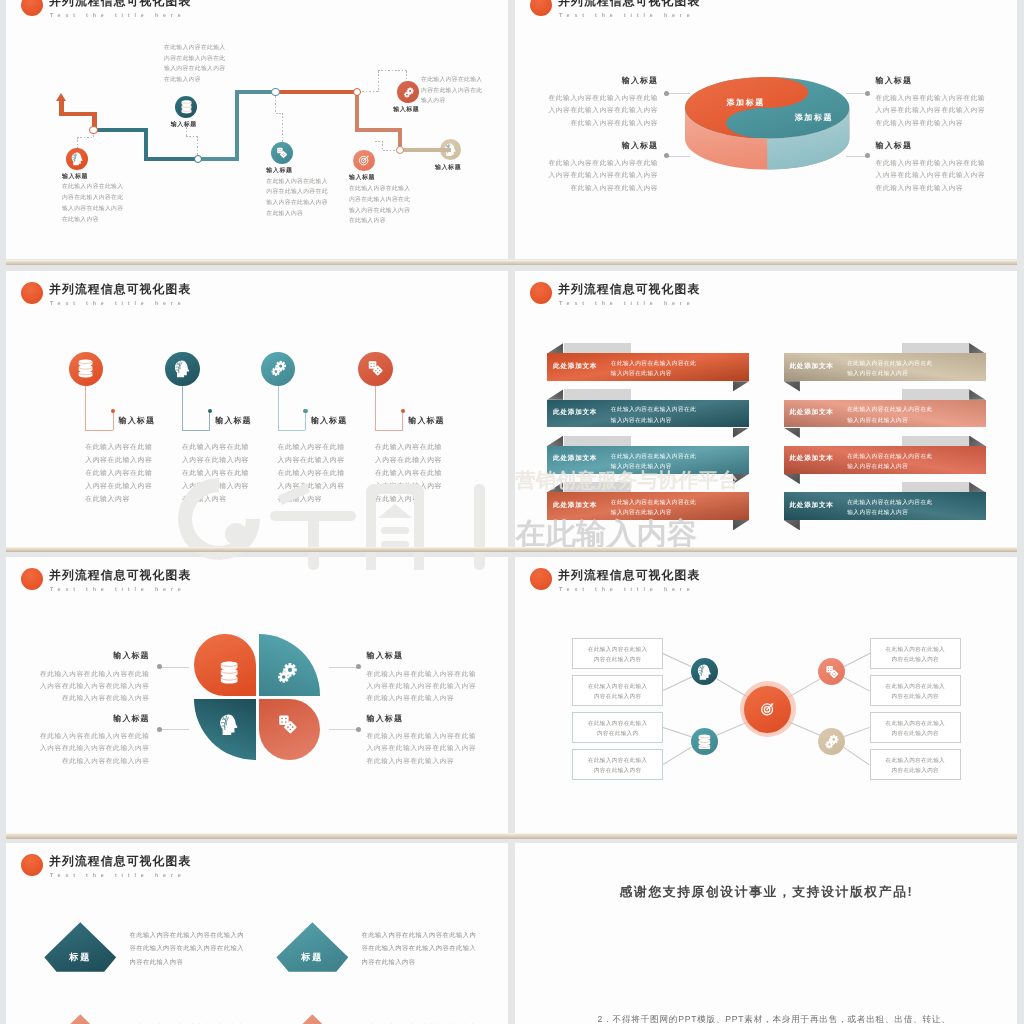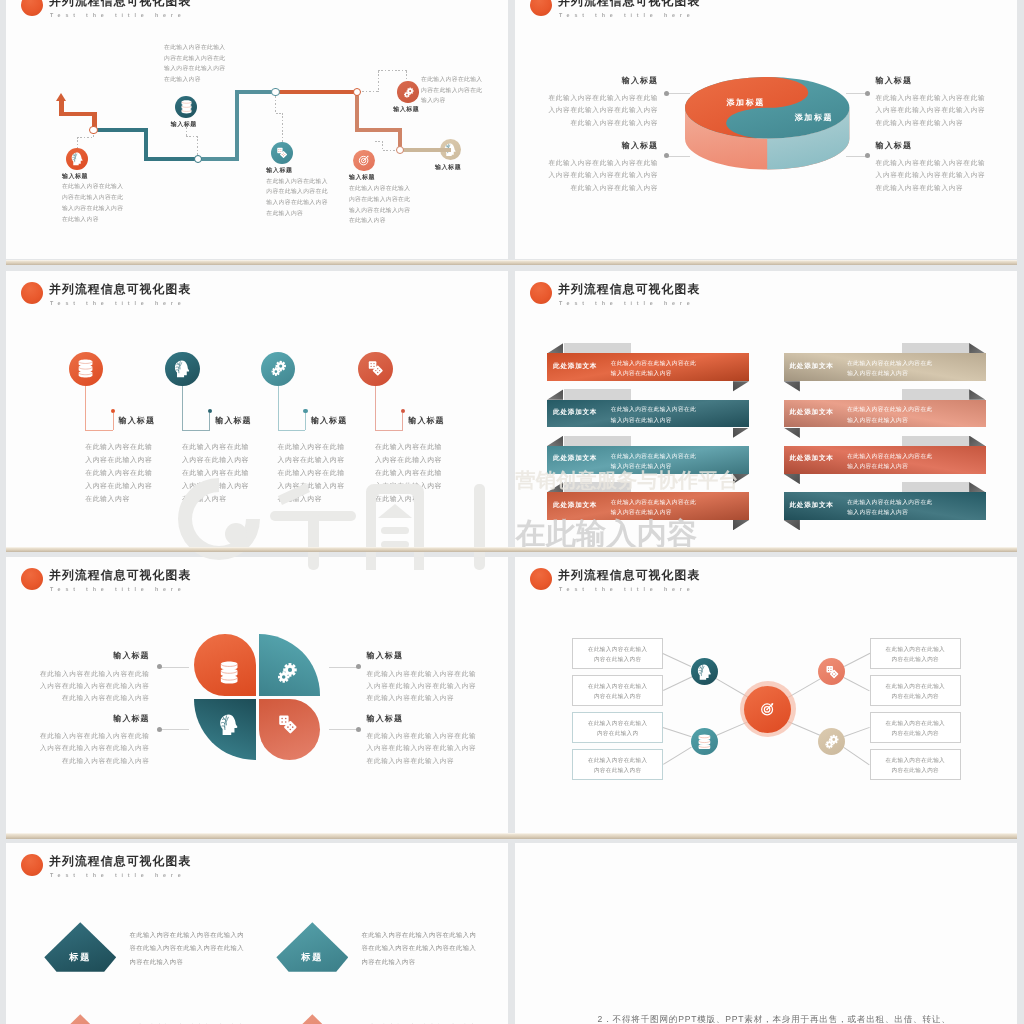--- a/index.html
+++ b/index.html
@@ -686,20 +686,21 @@
 <div class="bd4" style="left:123.4px;top:176.8px;width:175px">
         <div>在此输入内容在此输入内容在此输入内</div>
       </div>
 <div style="position:absolute;left:270.4px;top:171.3px;width:71.9px;height:49.6px;background:linear-gradient(160deg,#ec9b84,#dd7259);clip-path:polygon(50% 0,100% 70.8%,83.3% 100%,17% 100%,0 70.8%)"></div>
 
 <div class="bd4" style="left:355.5px;top:176.8px;width:175px">
         <div>在此输入内容在此输入内容在此输入内</div>
       </div>
 </div>
 <div class="slide" style="left:515px;top:843px;width:502px;height:276px">
+<div class="thx" style="left:0px;top:41.0px;width:503.0px;text-align:center">感谢您支持原创设计事业，支持设计版权产品!</div>
 <div class="cpy" style="left:65.6px;top:167.6px;width:370.0px">2．不得将千图网的PPT模版、PPT素材，本身用于再出售，或者出租、出借、转让、</div>
 </div>
 <div class="sep" style="top:259.5px">
       <i></i>
     </div>
 <div class="sep" style="top:546.5px">
       <i></i>
     </div>
 <div class="sep" style="top:833.0px">
       <i></i>

